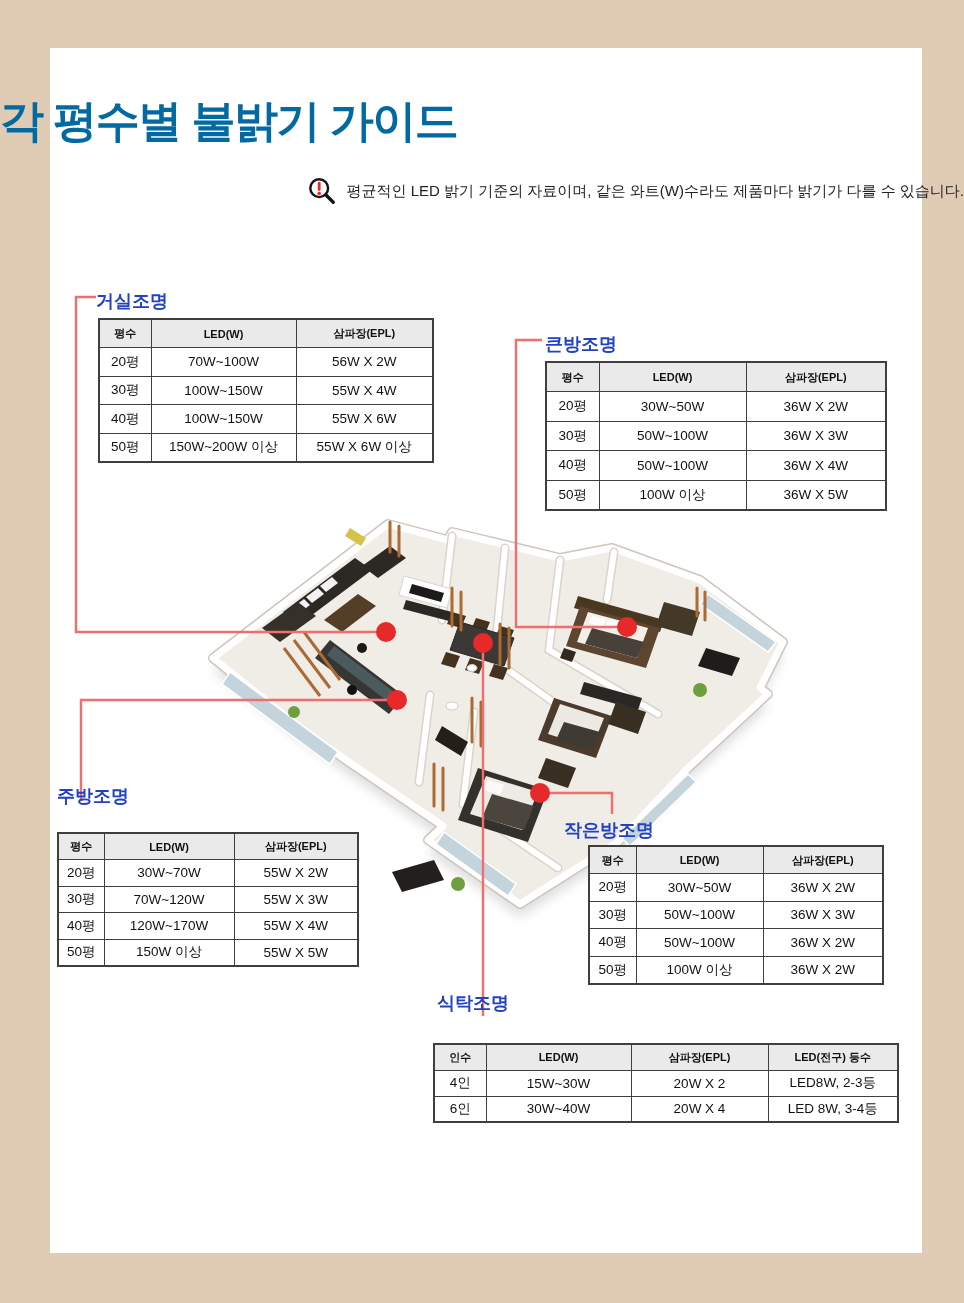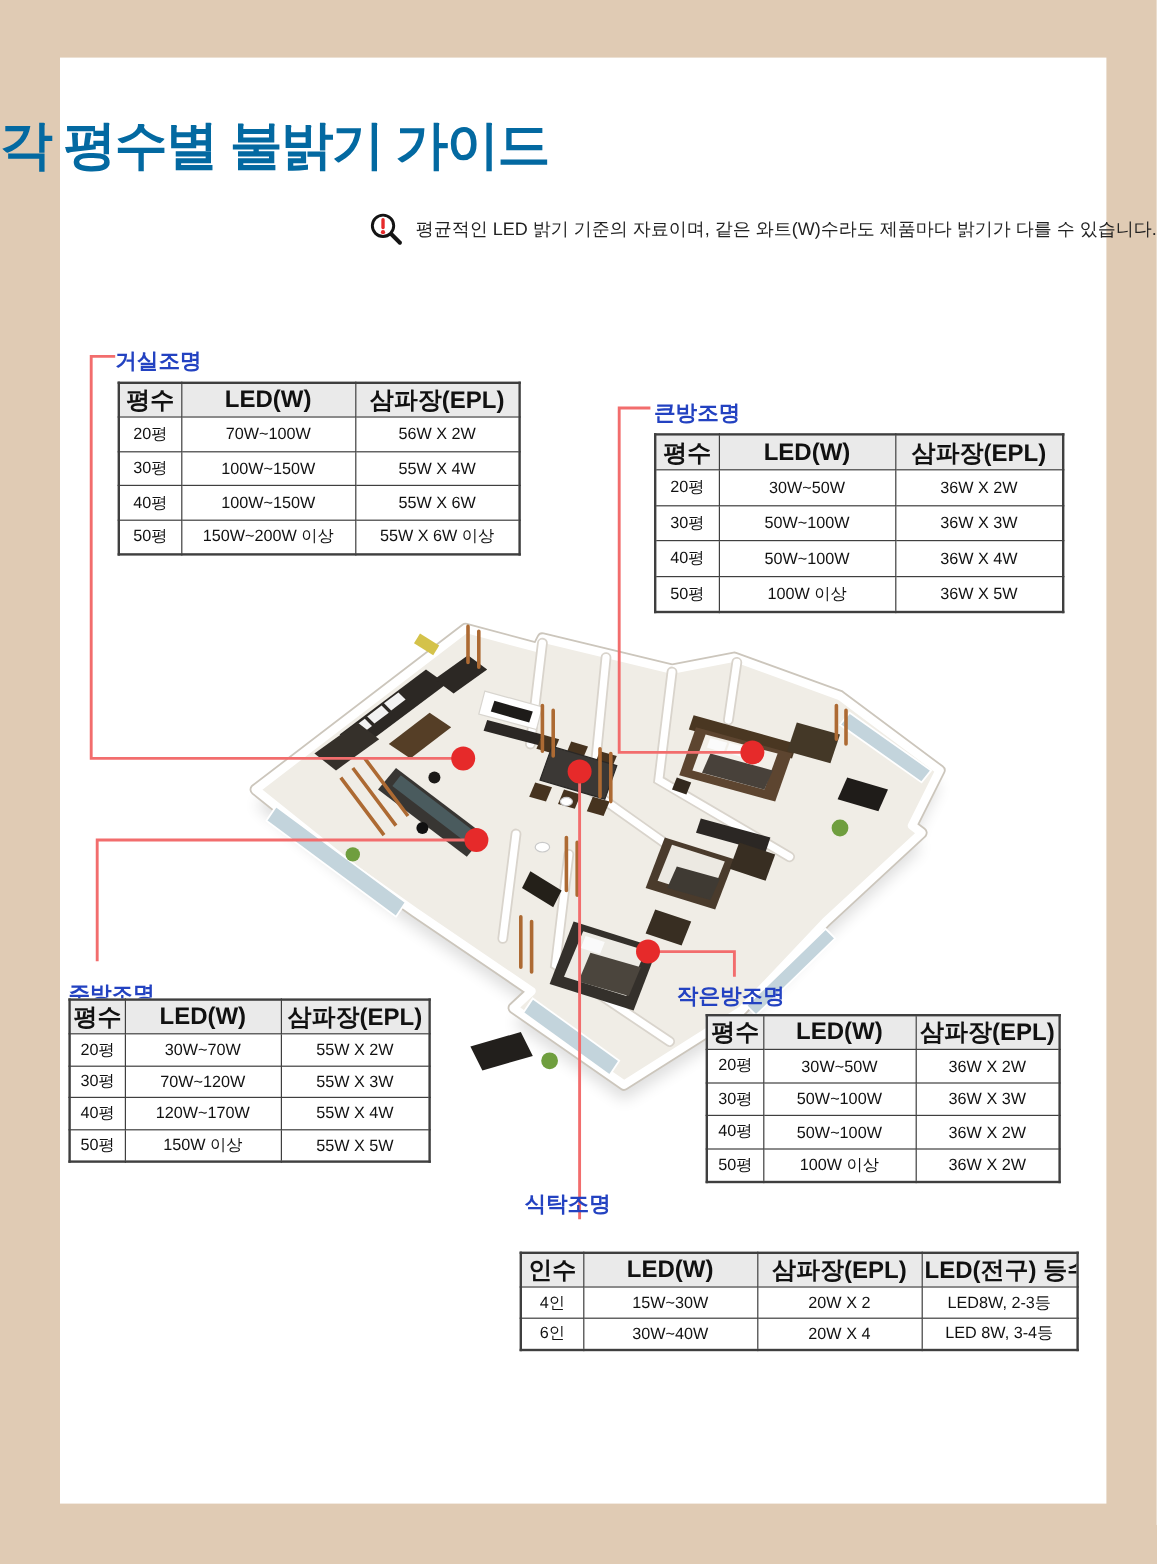--- a/index.html
+++ b/index.html
@@ -10,30 +10,30 @@
          font-size:44px;font-weight:800;color:#0369a1;letter-spacing:-1.5px;margin:0;}
   .disclaimer{position:absolute;left:0;top:176px;width:100%;display:flex;justify-content:flex-end;
          align-items:center;gap:9px;font-size:15px;color:#222;}
   .disclaimer .ic{display:inline-flex;flex:0 0 auto;}
   .art{position:absolute;left:0;top:0;pointer-events:none;}
   .tlabel{position:absolute;font-size:18px;font-weight:700;color:var(--label_blue,#2342c1);white-space:nowrap;}
   table.dtable{position:absolute;border-collapse:collapse;table-layout:fixed;background:#fff;
          border:2px solid var(--table_border,#3f3f3f);}
   .dtable th,.dtable td{border:1px solid var(--table_border,#3f3f3f);text-align:center;
          vertical-align:middle;padding:0 2px;white-space:nowrap;overflow:hidden;}
-  .dtable th{background:var(--header_bg,#eaeaea);font-size:20px;font-weight:700;color:#111;}
+  .dtable th{background:var(--header_bg,#eaeaea);font-size:11px;font-weight:700;color:#111;}
   .dtable td{font-size:13.5px;color:#111;}
   #tbl-living{left:98px;top:318px;width:334px;}   .t-living tr{height:28.5px;}
   #tbl-bigroom{left:545px;top:361px;width:340px;} .t-bigroom tr{height:29.5px;}
   #tbl-kitchen{left:57px;top:832px;width:300px;}  .t-kitchen tr{height:26.5px;}
   #tbl-smallroom{left:588px;top:845px;width:294px;} .t-smallroom tr{height:27.5px;}
   #tbl-dining{left:433px;top:1043px;width:464px;} .t-dining tr{height:26px;}
   #lbl-living{left:96px;top:289px;}
   #lbl-bigroom{left:545px;top:332px;}
-  #lbl-kitchen{left:57px;top:816px;}
+  #lbl-kitchen{left:57px;top:784px;}
   #lbl-smallroom{left:564px;top:818px;}
   #lbl-dining{left:437px;top:991px;}
 </style>
 </head>
 <body>
 
 <div class="canvas">
   <div class="paper"></div>
 
   <h1 class="title">각 평수별 불밝기 가이드</h1>

